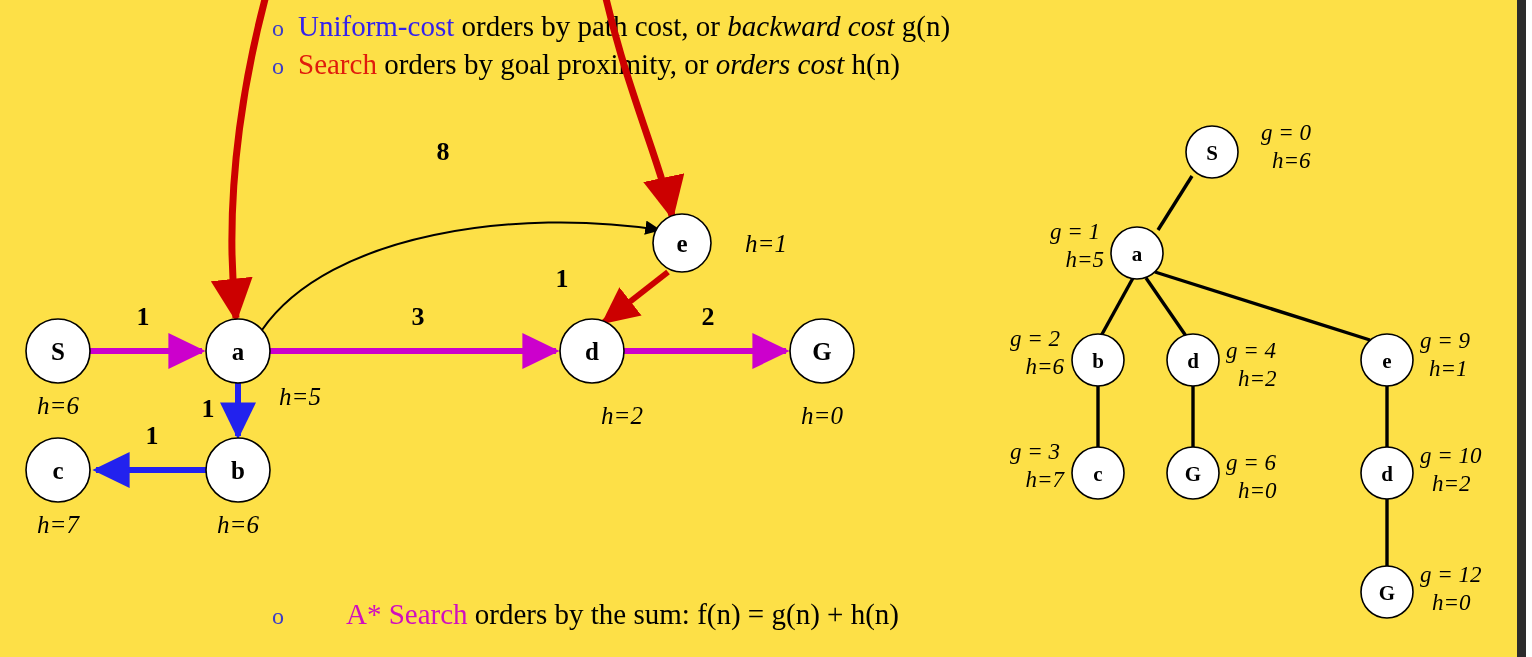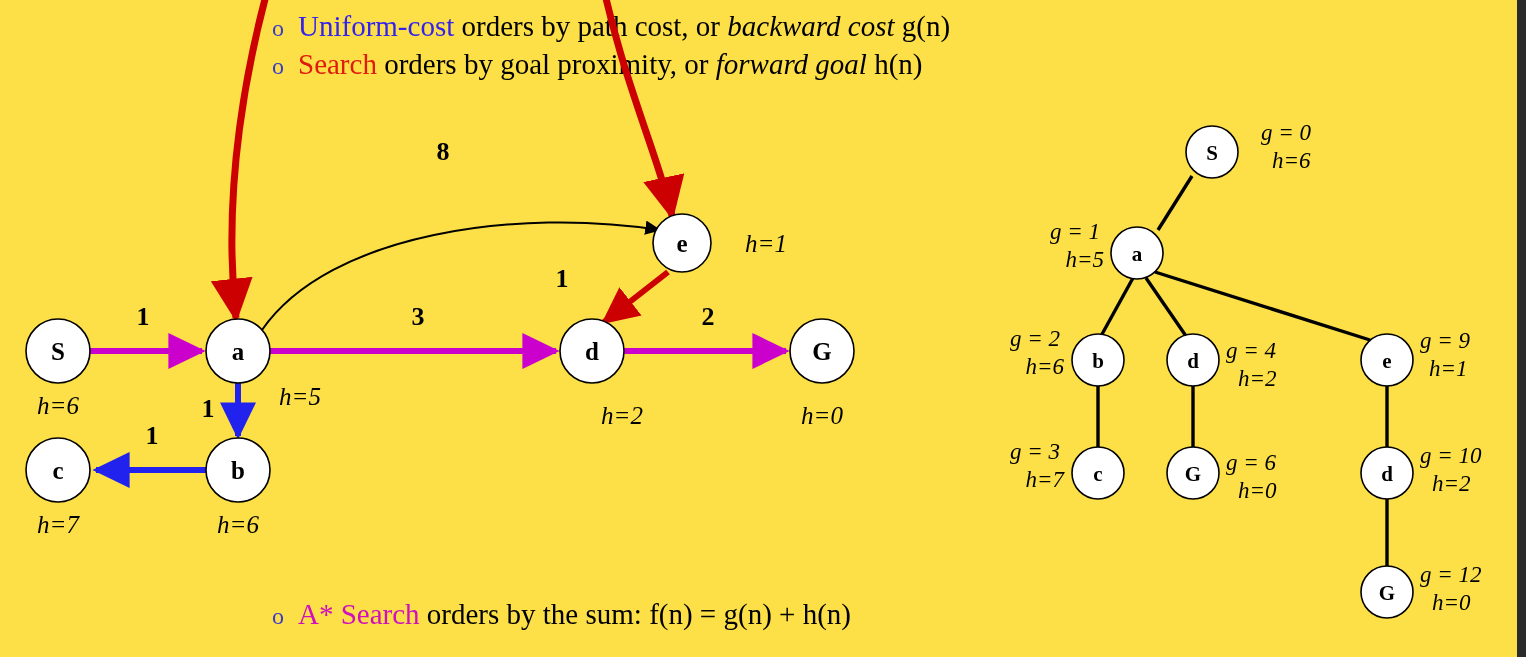--- a/index.html
+++ b/index.html
@@ -43,21 +43,21 @@
     line-height: 1;
   }
   .bullet-mark {
     display: inline-block;
     width: 26px;
     color: #3c3cc8;
     font-size: 24px;
   }
   .kw-ucs { color: #3322ee; }
   .kw-greedy { color: #e01b0c; }
-  .kw-astar { color: #d10fbe; }
+  .kw-astar { color: #d10fbe; margin-left: 48px; }
   .ital { font-style: italic; }
   .node-letter {
     font-family: "Liberation Serif", serif;
     font-weight: bold;
     font-size: 25px;
     fill: #000000;
   }
   .node-letter-sm {
     font-family: "Liberation Serif", serif;
     font-weight: bold;
@@ -101,21 +101,21 @@
 </head>
 <body>
 
 <div id="stage">
 
   <div class="bullet-line" style="left:272px; top:12px;">
     <span class="bullet-mark">o</span><span class="kw-ucs">Uniform-cost</span><span> orders by path cost, or </span><span class="ital">backward cost</span><span>  g(n)</span>
   </div>
 
   <div class="bullet-line" style="left:272px; top:50px;">
-    <span class="bullet-mark">o</span><span class="kw-greedy">Search</span><span> orders by goal proximity, or </span><span class="ital">forward goal</span><span>  h(n)</span>
+    <span class="bullet-mark">o</span><span class="kw-greedy">Search</span><span> orders by goal proximity, or </span><span class="ital">orders cost</span><span>  h(n)</span>
   </div>
 
   <div class="bullet-line" style="left:272px; top:600px;">
     <span class="bullet-mark">o</span><span class="kw-astar">A* Search</span><span> orders by the sum: f(n) = g(n) + h(n)</span>
   </div>
 
   <svg class="diagram" viewBox="0 0 1532 657">
     <defs>
       <marker id="ah-magenta" markerWidth="7" markerHeight="7" refX="5.6" refY="3.0" orient="auto" markerUnits="strokeWidth">
         <path d="M0,0 L6.2,3 L0,6 z" fill="#cc00cc"></path>

